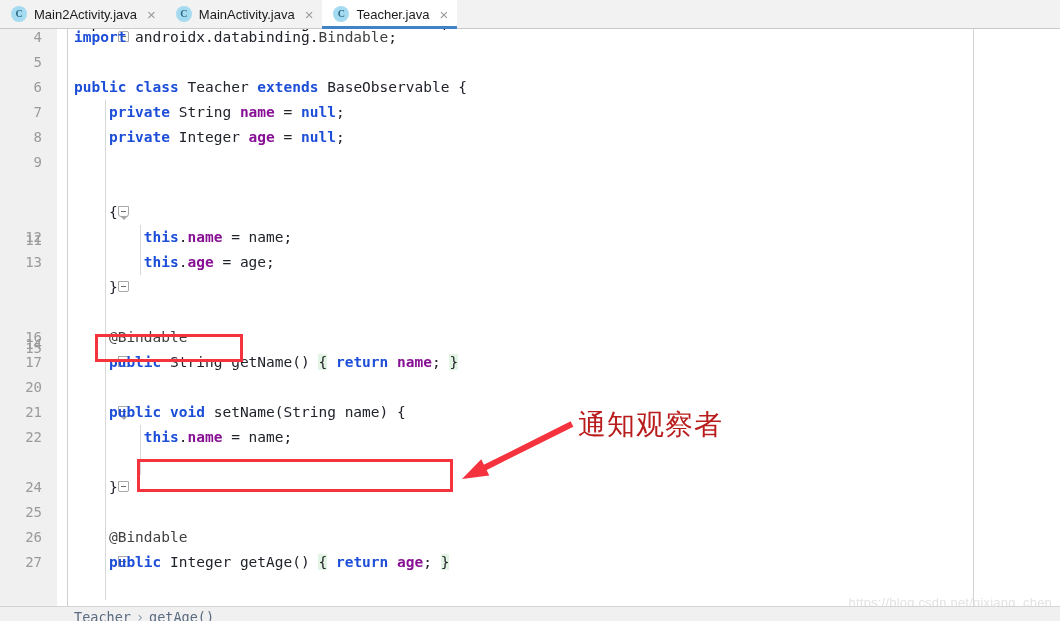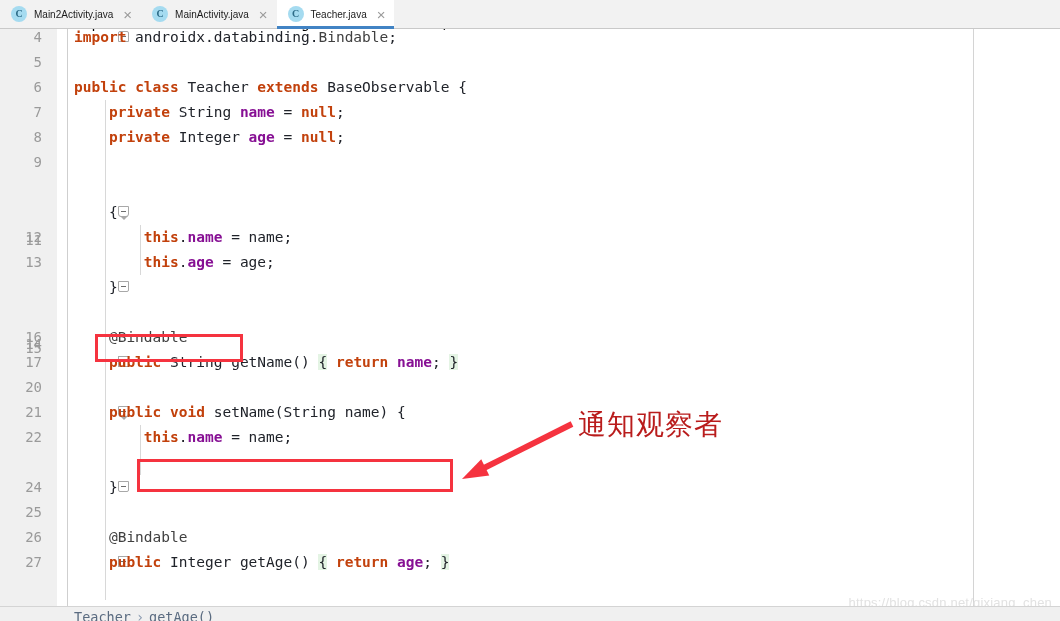--- a/index.html
+++ b/index.html
@@ -62,21 +62,21 @@
     background: #a5dbf0;
     color: #2c6b87;
     font-size: 10px;
     font-weight: bold;
     line-height: 16px;
     text-align: center;
     font-family: "Liberation Serif", serif;
     flex: 0 0 auto;
   }
   .tab-label {
-    font-size: 10px;
+    font-size: 13px;
     color: #1b1b1b;
     font-family: "Liberation Sans", sans-serif;
     white-space: nowrap;
   }
   .tab-close {
     font-size: 15px;
     color: #9a9a9a;
     line-height: 1;
     padding-left: 3px;
     font-family: "Liberation Sans", sans-serif;
@@ -154,21 +154,21 @@
   }
 
   
   .iguide {
     position: absolute;
     width: 1px;
     background: #d8d8d8;
   }
 
   
-  .kw   { color: #c2410c; font-weight: bold; }
+  .kw   { color: #1d4ed8; font-weight: bold; }
   .fld  { color: #871094; font-weight: bold; }
   .sfld { color: #871094; font-weight: bold; font-style: italic; }
   .anno { color: #404040; }
   .plain{ color: #20232a; }
   .hl-search { background: #faeeb4; }
   .hl-brace  { background: #e4f4e4; }
 
   
   .fold {
     position: absolute;

